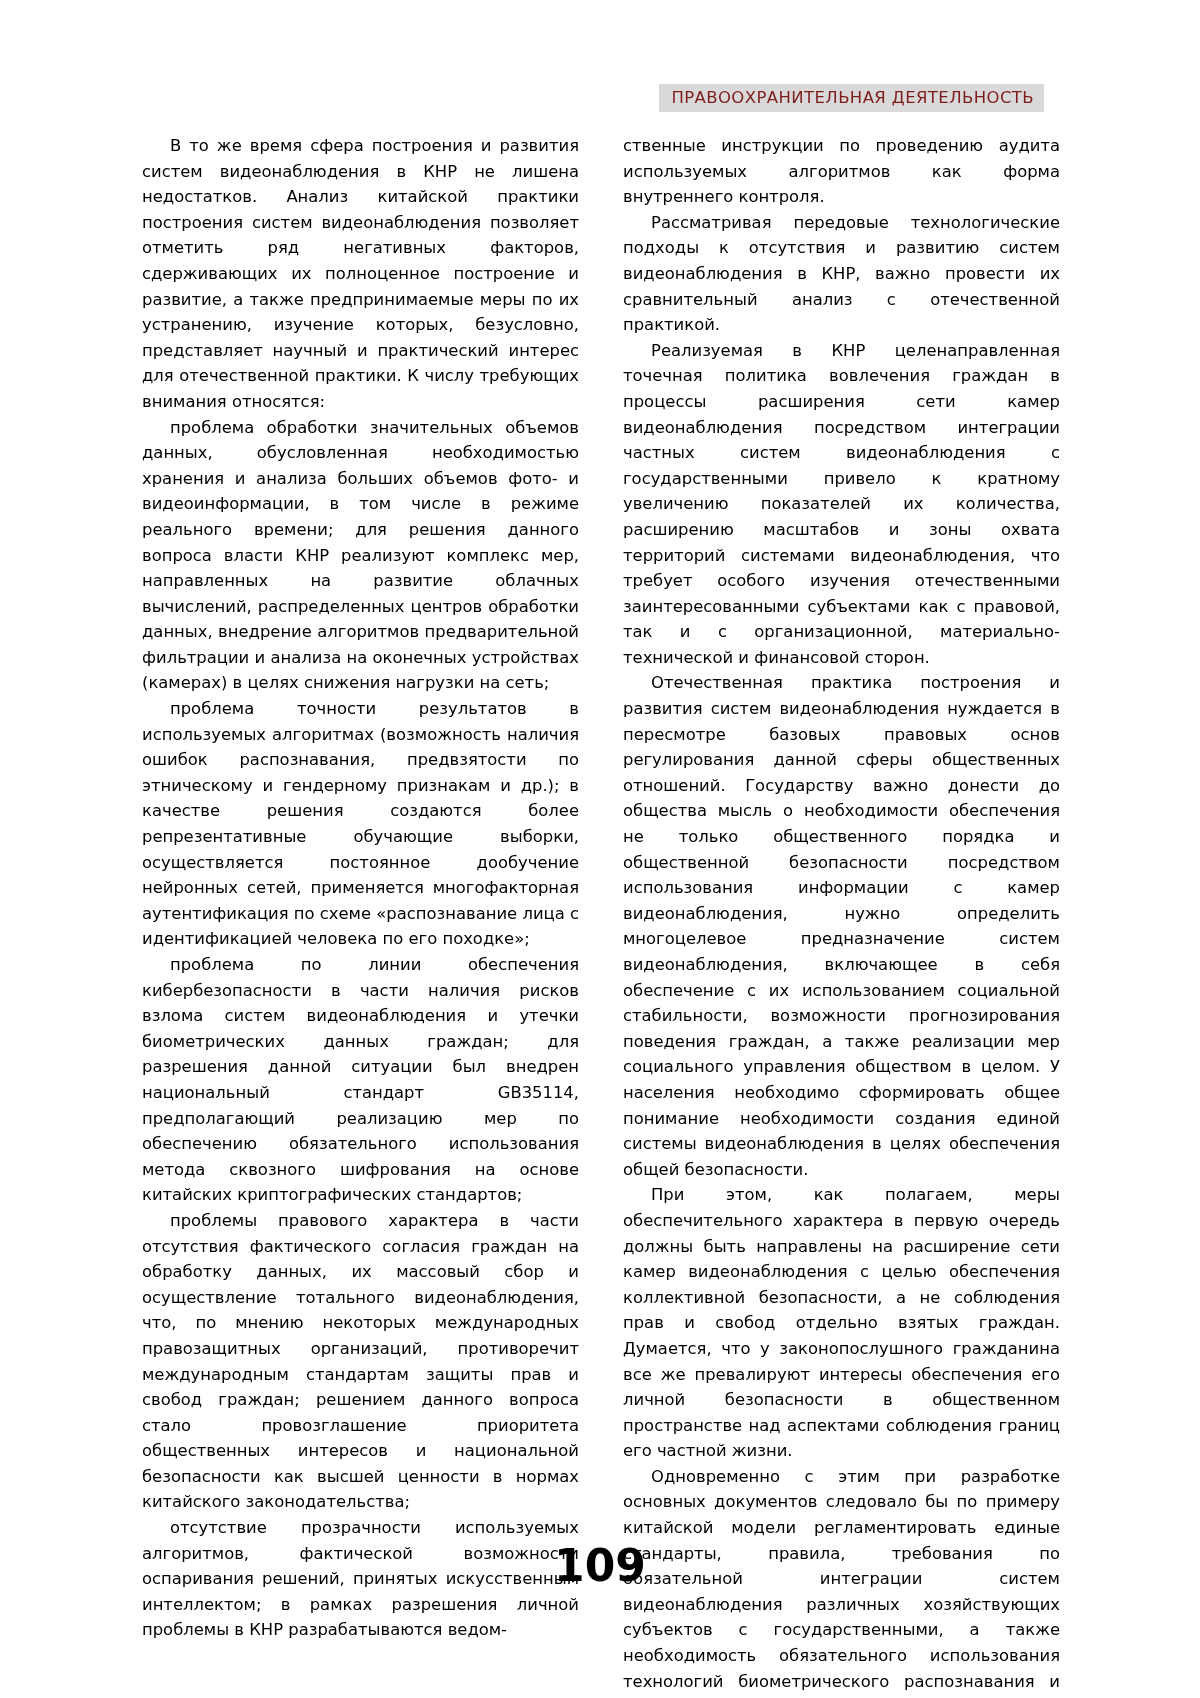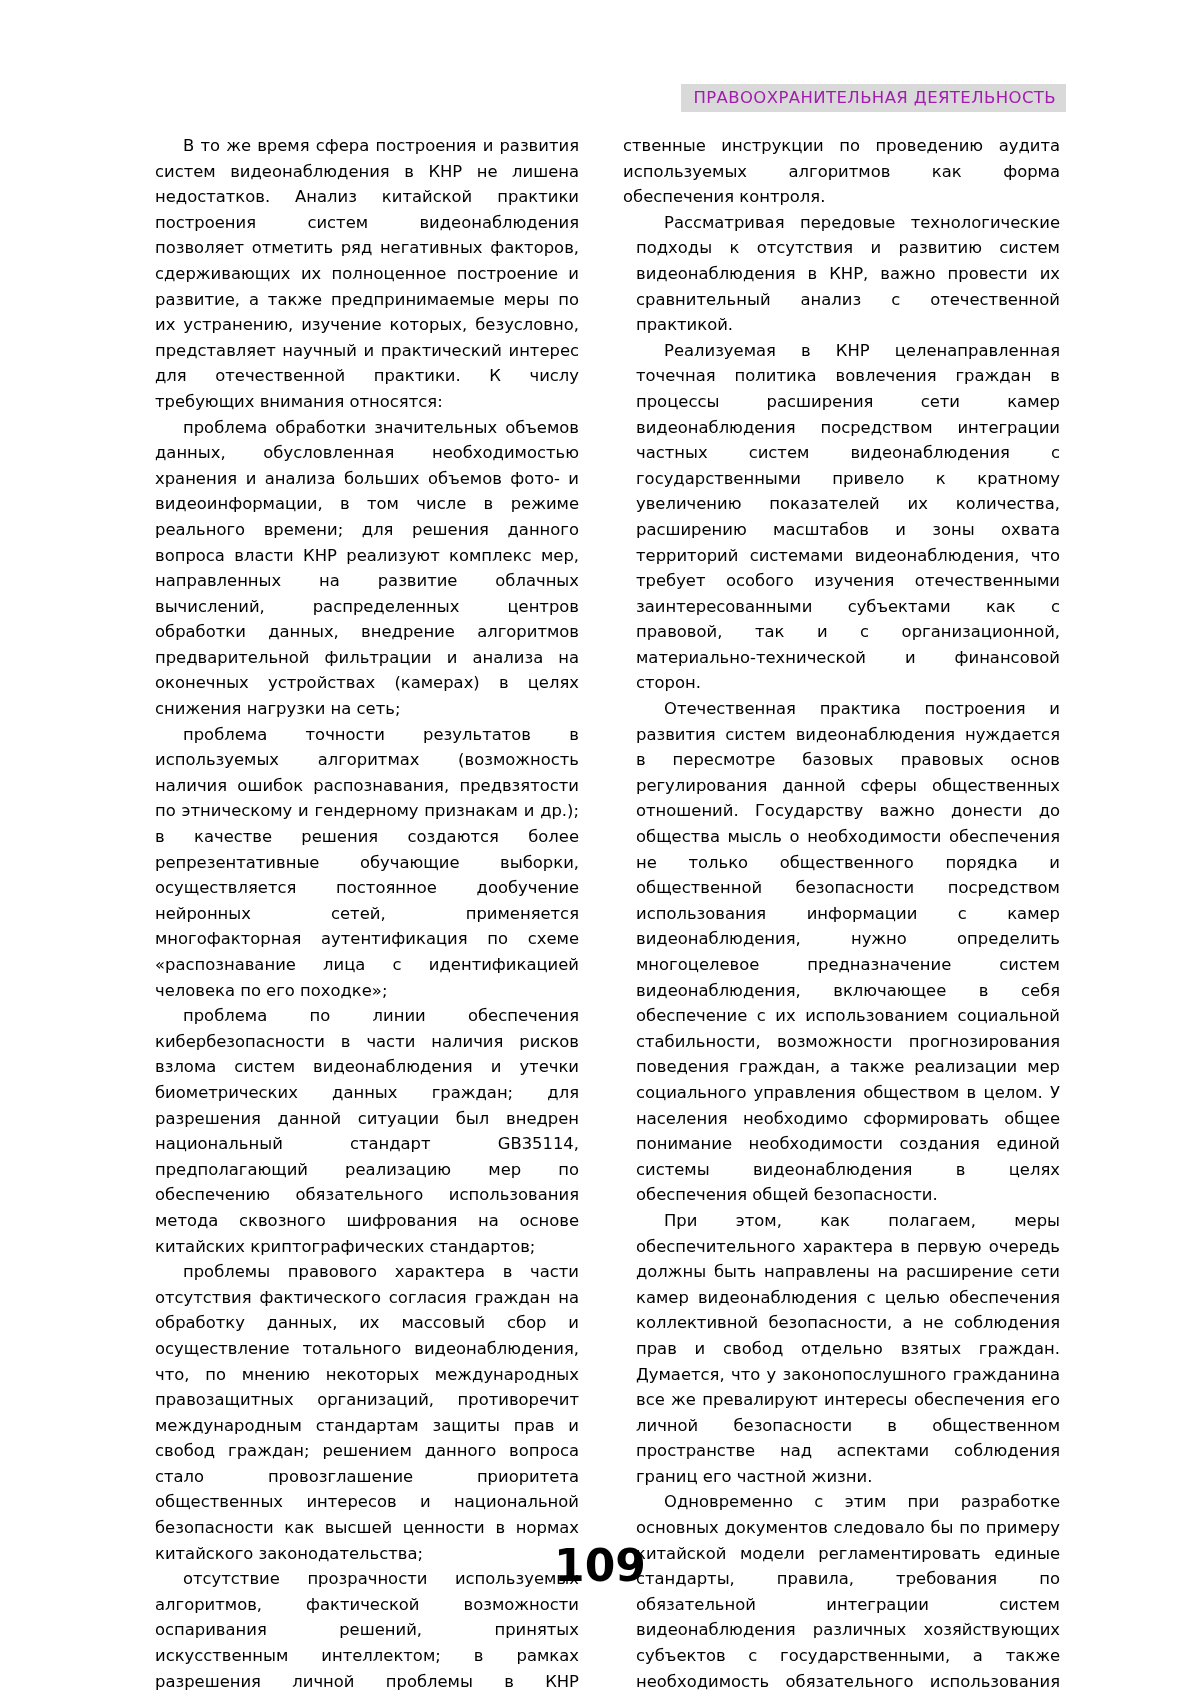--- a/index.html
+++ b/index.html
@@ -17,24 +17,24 @@
   .page {
     position: absolute;
     left: 0;
     top: 0;
     width: 1200px;
     height: 1698px;
     box-sizing: border-box;
   }
   .header {
     position: absolute;
-    right: 134px;
+    right: 156px;
     top: 84px;
     background: #d9d9d9;
-    color: #a21caf;
+    color: #7f1d1d;
     font-size: 16.5px;
     letter-spacing: 0.4px;
     padding: 4px 10px 5px 12px;
     font-family: "DejaVu Sans", sans-serif;
     white-space: nowrap;
   }
   .columns {
     position: absolute;
     left: 142px;
     top: 133px;
@@ -49,21 +49,20 @@
     margin: 0;
     text-align: justify;
     text-justify: inter-word;
     font-size: 16.4px;
     line-height: 25.6px;
     font-family: "DejaVu Sans", sans-serif;
     hyphens: none;
   }
   p.ind {
     text-indent: 28px;
-    margin-left: 13px;
   }
   .pageno {
     position: absolute;
     left: 0;
     right: 0;
     top: 1540px;
     text-align: center;
     font-size: 44px;
     font-weight: bold;
     font-family: "DejaVu Sans", sans-serif;
@@ -82,21 +81,21 @@
     <div class="col">
       <p class="ind">В то же время сфера построения и развития систем видеонаблюдения в КНР не лишена недостатков. Анализ китайской практики построения систем видеонаблюдения позволяет отметить ряд негативных факторов, сдерживающих их полноценное построение и развитие, а также предпринимаемые меры по их устранению, изучение которых, безусловно, представляет научный и практический интерес для отечественной практики. К числу требующих внимания относятся:</p>
       <p class="ind">проблема обработки значительных объемов данных, обусловленная необходимостью хранения и анализа больших объемов фото- и видеоинформации, в том числе в режиме реального времени; для решения данного вопроса власти КНР реализуют комплекс мер, направленных на развитие облачных вычислений, распределенных центров обработки данных, внедрение алгоритмов предварительной фильтрации и анализа на оконечных устройствах (камерах) в целях снижения нагрузки на сеть;</p>
       <p class="ind">проблема точности результатов в используемых алгоритмах (возможность наличия ошибок распознавания, предвзятости по этническому и гендерному признакам и др.); в качестве решения создаются более репрезентативные обучающие выборки, осуществляется постоянное дообучение нейронных сетей, применяется многофакторная аутентификация по схеме «распознавание лица с идентификацией человека по его походке»;</p>
       <p class="ind">проблема по линии обеспечения кибербезопасности в части наличия рисков взлома систем видеонаблюдения и утечки биометрических данных граждан; для разрешения данной ситуации был внедрен национальный стандарт GB35114, предполагающий реализацию мер по обеспечению обязательного использования метода сквозного шифрования на основе китайских криптографических стандартов;</p>
       <p class="ind">проблемы правового характера в части отсутствия фактического согласия граждан на обработку данных, их массовый сбор и осуществление тотального видеонаблюдения, что, по мнению некоторых международных правозащитных организаций, противоречит международным стандартам защиты прав и свобод граждан; решением данного вопроса стало провозглашение приоритета общественных интересов и национальной безопасности как высшей ценности в нормах китайского законодательства;</p>
       <p class="ind">отсутствие прозрачности используемых алгоритмов, фактической возможности оспаривания решений, принятых искусственным интеллектом; в рамках разрешения личной проблемы в КНР разрабатываются ведом-</p>
     </div>
 
     <div class="col">
-      <p>ственные инструкции по проведению аудита используемых алгоритмов как форма обеспечения контроля.</p>
+      <p>ственные инструкции по проведению аудита используемых алгоритмов как форма внутреннего контроля.</p>
       <p class="ind">Рассматривая передовые технологические подходы к отсутствия и развитию систем видеонаблюдения в КНР, важно провести их сравнительный анализ с отечественной практикой.</p>
       <p class="ind">Реализуемая в КНР целенаправленная точечная политика вовлечения граждан в процессы расширения сети камер видеонаблюдения посредством интеграции частных систем видеонаблюдения с государственными привело к кратному увеличению показателей их количества, расширению масштабов и зоны охвата территорий системами видеонаблюдения, что требует особого изучения отечественными заинтересованными субъектами как с правовой, так и с организационной, материально-технической и финансовой сторон.</p>
       <p class="ind">Отечественная практика построения и развития систем видеонаблюдения нуждается в пересмотре базовых правовых основ регулирования данной сферы общественных отношений. Государству важно донести до общества мысль о необходимости обеспечения не только общественного порядка и общественной безопасности посредством использования информации с камер видеонаблюдения, нужно определить многоцелевое предназначение систем видеонаблюдения, включающее в себя обеспечение с их использованием социальной стабильности, возможности прогнозирования поведения граждан, а также реализации мер социального управления обществом в целом. У населения необходимо сформировать общее понимание необходимости создания единой системы видеонаблюдения в целях обеспечения общей безопасности.</p>
       <p class="ind">При этом, как полагаем, меры обеспечительного характера в первую очередь должны быть направлены на расширение сети камер видеонаблюдения с целью обеспечения коллективной безопасности, а не соблюдения прав и свобод отдельно взятых граждан. Думается, что у законопослушного гражданина все же превалируют интересы обеспечения его личной безопасности в общественном пространстве над аспектами соблюдения границ его частной жизни.</p>
       <p class="ind">Одновременно с этим при разработке основных документов следовало бы по примеру китайской модели регламентировать единые стандарты, правила, требования по обязательной интеграции систем видеонаблюдения различных хозяйствующих субъектов с государственными, а также необходимость обязательного использования технологий биометрического распознавания и иных технологий</p>
     </div>
 
   </div>
 
   <div class="pageno">109</div>

